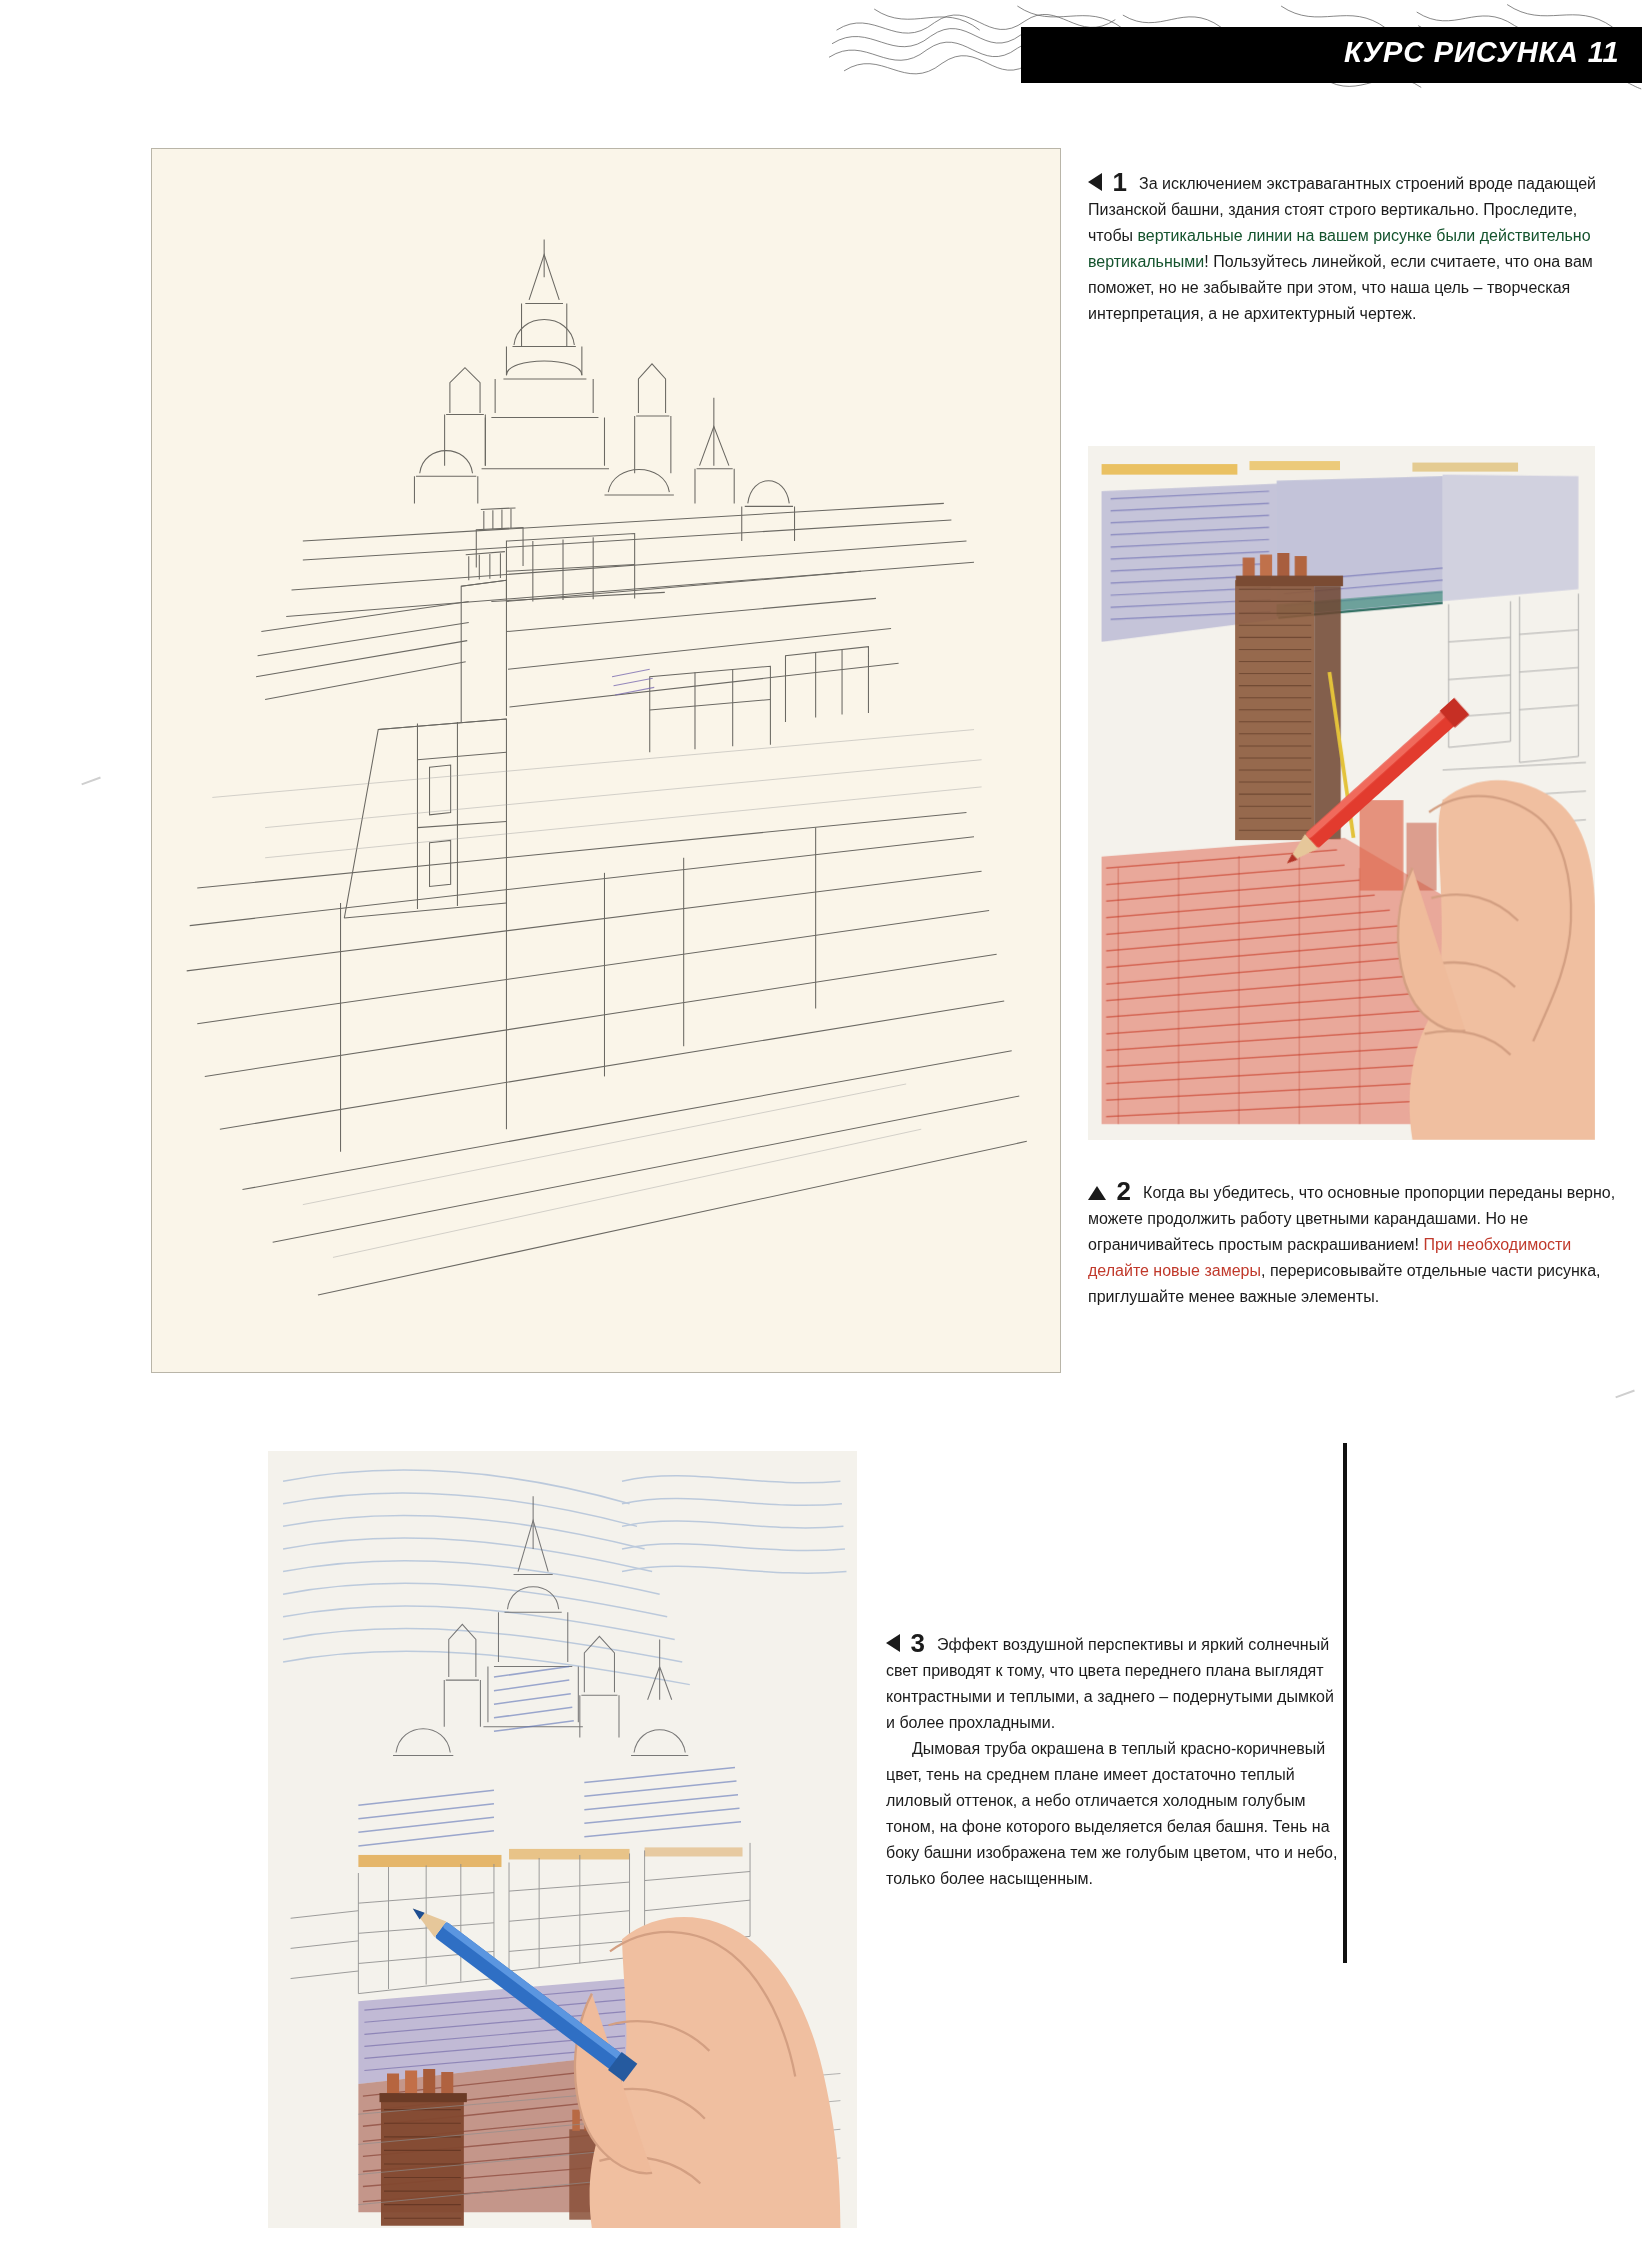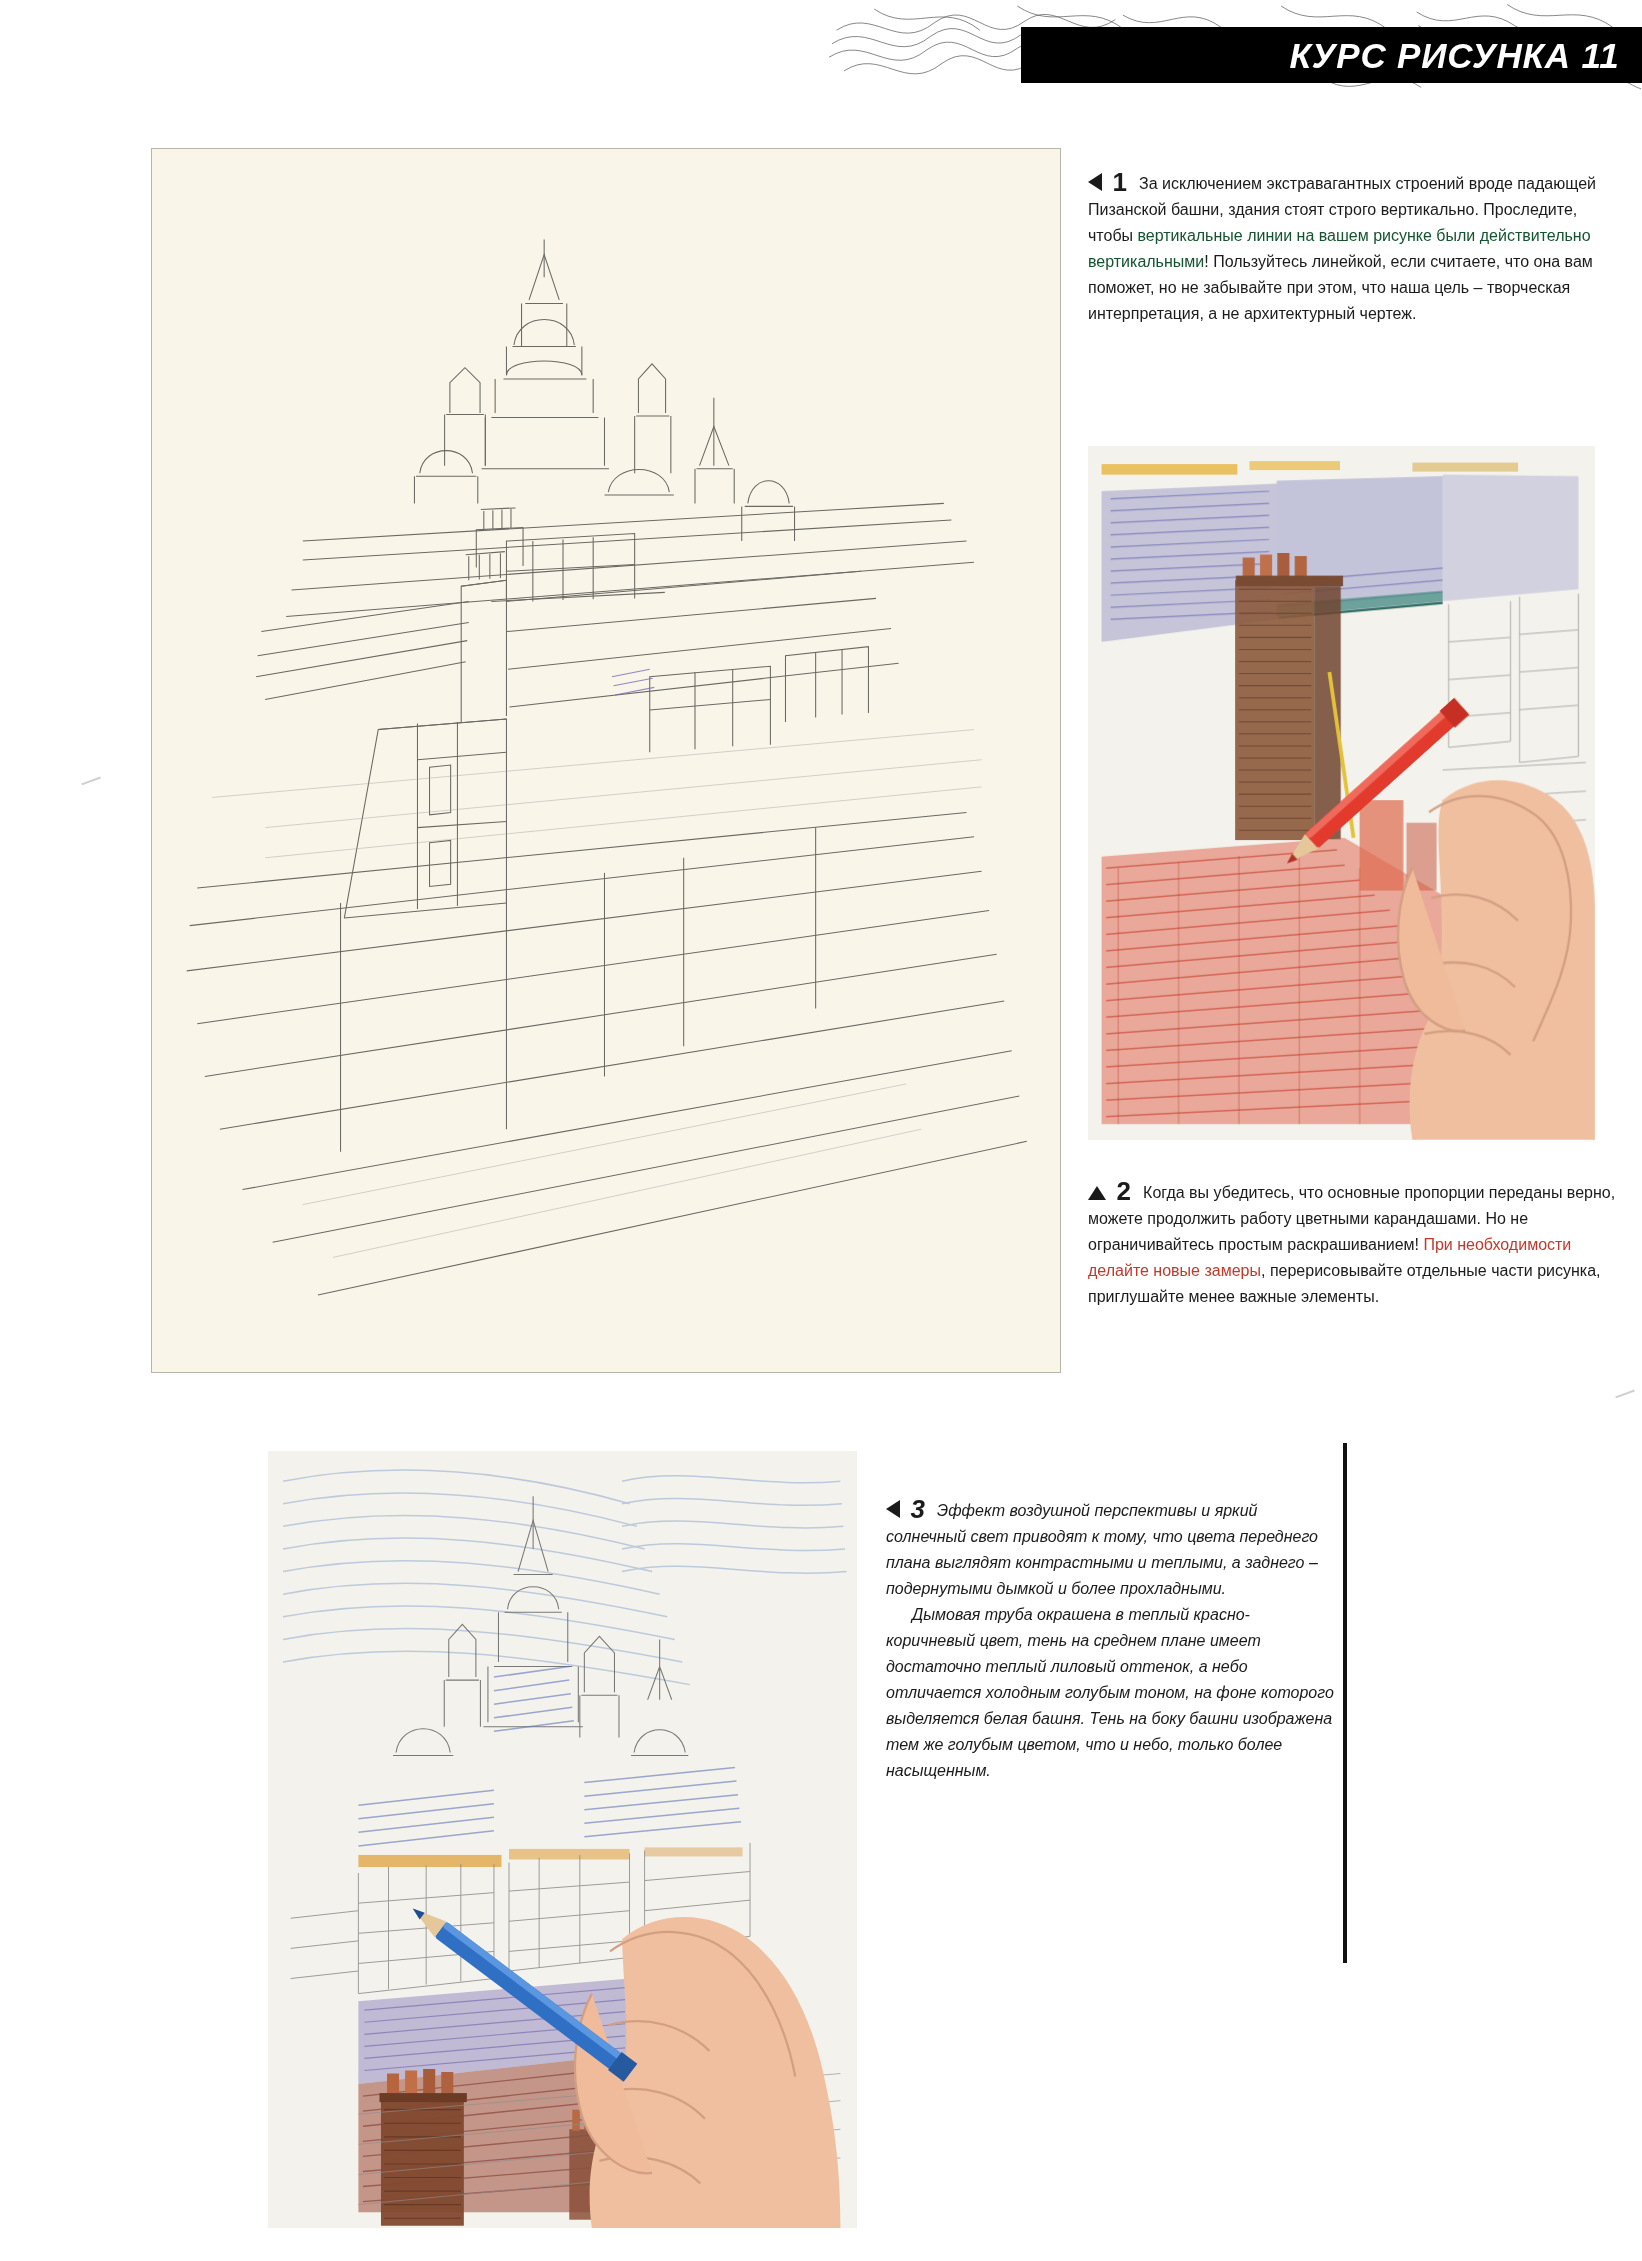--- a/index.html
+++ b/index.html
@@ -39,21 +39,21 @@
     height: 56px;
     background: #000000;
   }
   .header-title {
     position: absolute;
     right: 22.6px;
     top: 36px;
     font-family: "Liberation Sans", sans-serif;
     font-style: italic;
     font-weight: bold;
-    font-size: 35px;
+    font-size: 29px;
     letter-spacing: 0.8px;
     color: #ffffff;
     white-space: nowrap;
   }
 
   
   .figure {
     position: absolute;
     overflow: hidden;
   }
@@ -89,21 +89,21 @@
   
   .textblock {
     position: absolute;
     font-size: 16px;
     line-height: 26px;
     color: #1b1b1b;
     text-align: left;
   }
   #txt-1 { left: 1088px; top: 167px; width: 520px; }
   #txt-2 { left: 1088px; top: 1176px; width: 528px; }
-  #txt-3 { left: 886px; top: 1494px; width: 452px; font-style: italic; }
+  #txt-3 { left: 886px; top: 1628px; width: 452px; }
 
   .step-marker {
     display: inline-block;
     vertical-align: baseline;
     white-space: nowrap;
     margin-right: 4.5px;
   }
   .arrow {
     display: inline-block;
     width: 0;

